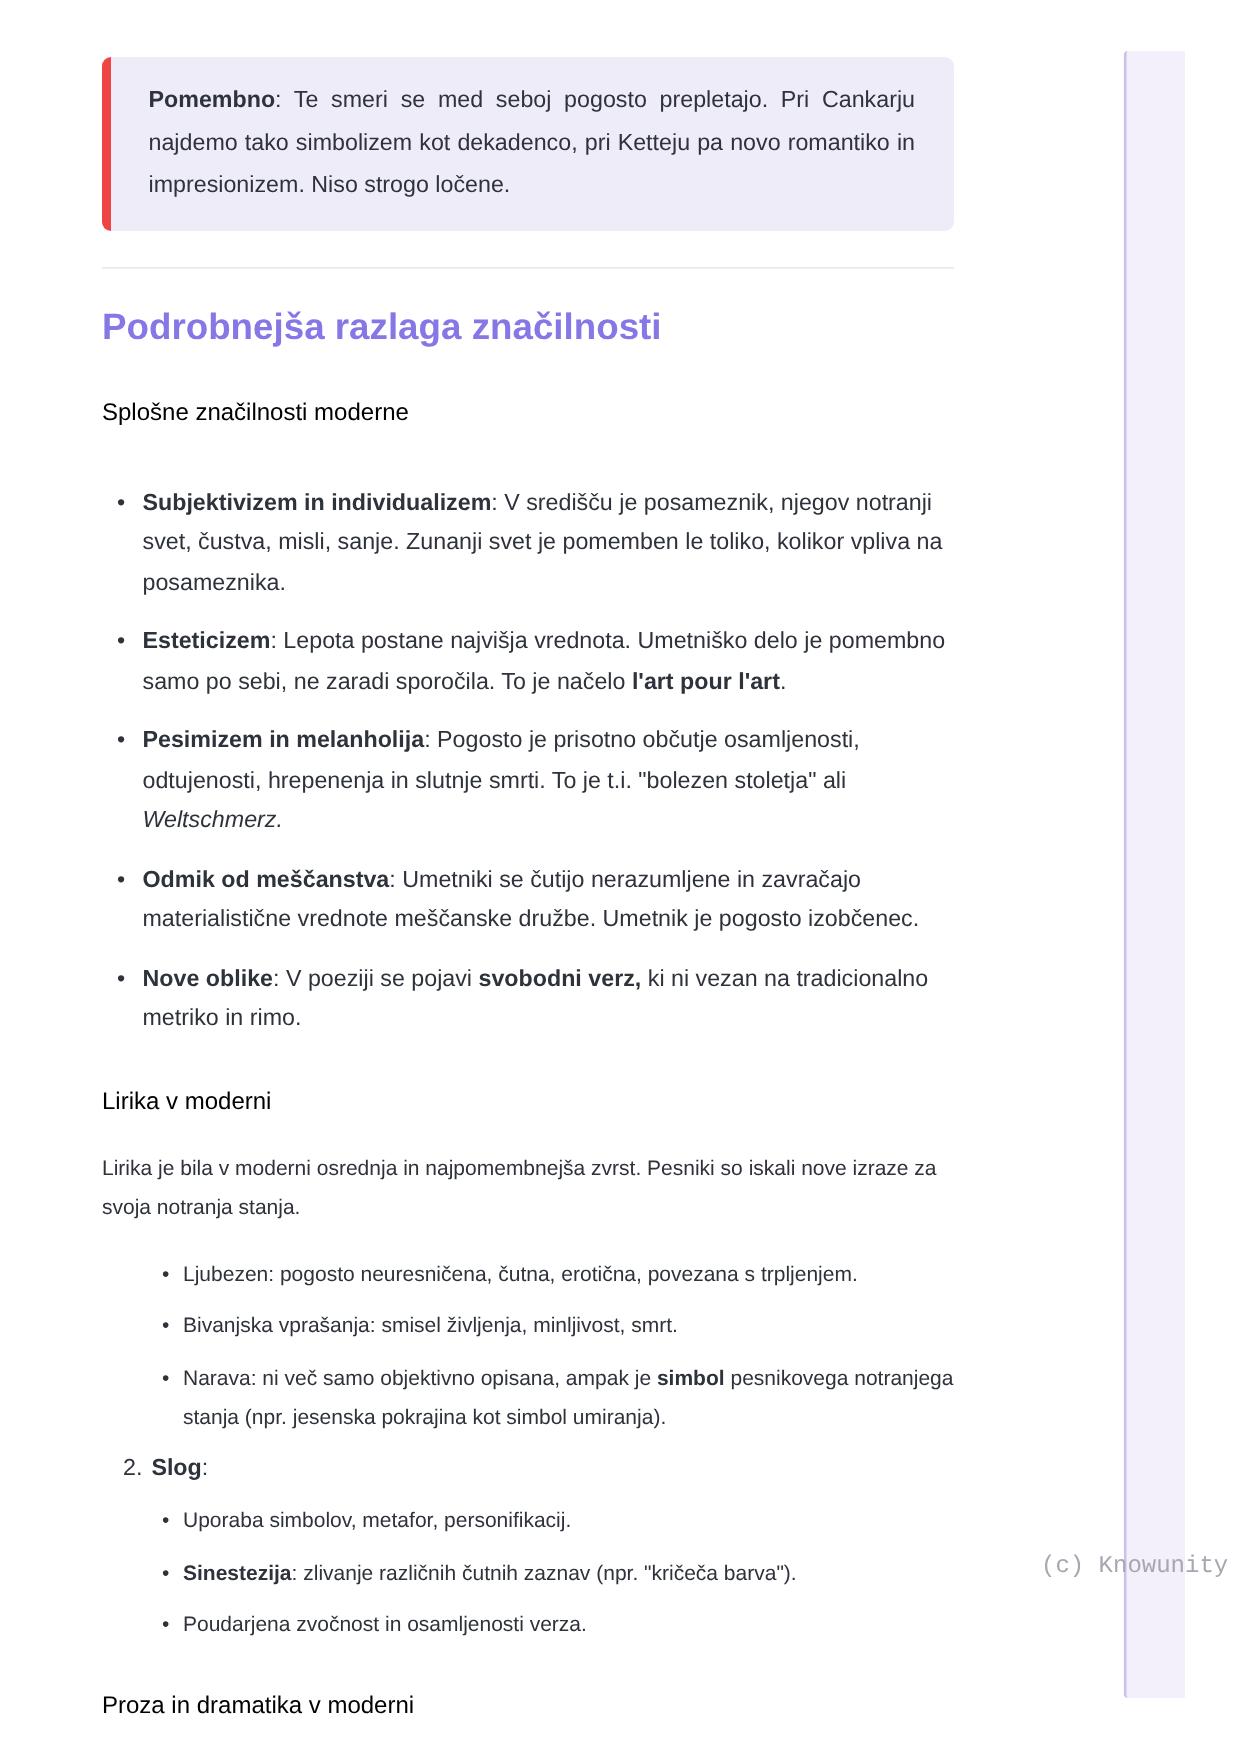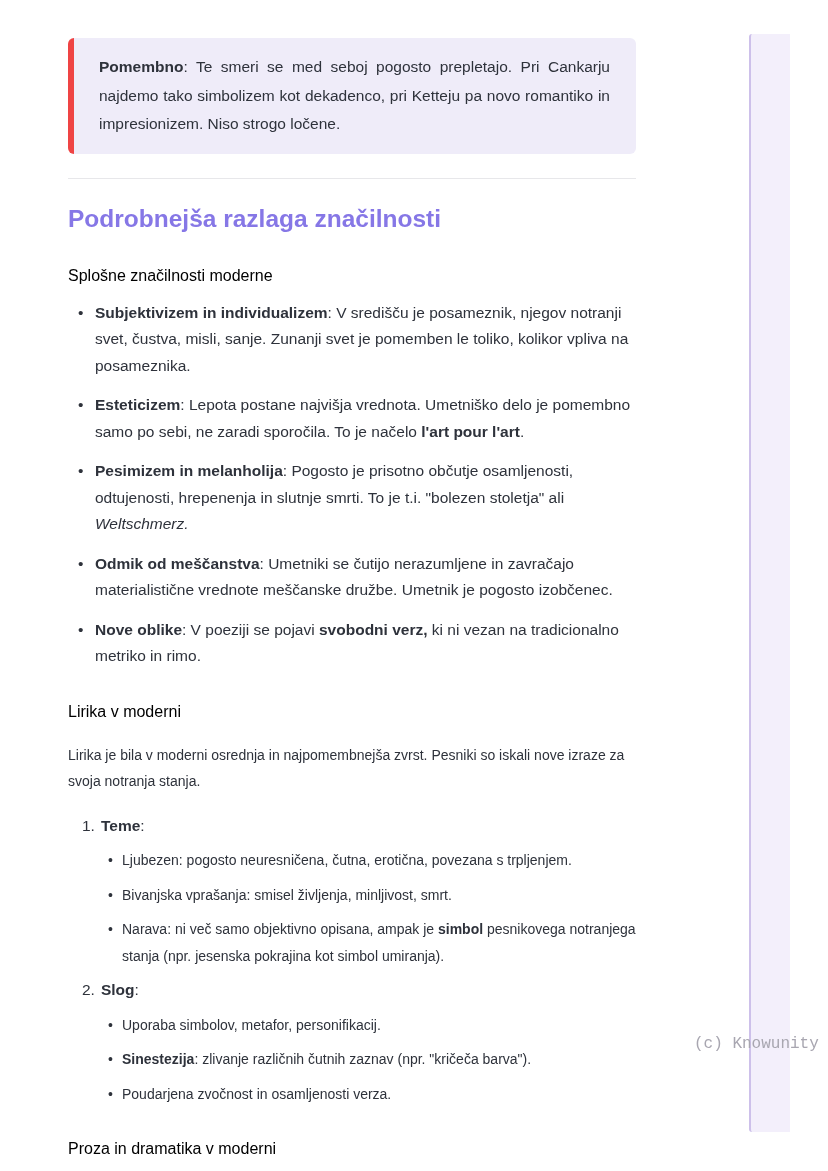--- a/index.html
+++ b/index.html
@@ -56,21 +56,21 @@
     font-weight: 400;
     color: #000000;
   }
   
   .para {
     margin: 18px 0 0 0;
     font-size: 14px;
     line-height: 26.5px;
   }
   
-  .mainlist { margin-top: 12px; }
+  .mainlist { margin-top: 35px; }
   .mainitem {
     position: relative;
     padding-left: 27px;
     margin-bottom: 13px;
     font-size: 15.5px;
     line-height: 26.5px;
   }
   .mainitem::before {
     content: "\2022";
     position: absolute;
@@ -159,23 +159,20 @@
     </div>
   </div>
 
   <h2>Lirika v moderni</h2>
 
   <p class="para">Lirika je bila v moderni osrednja in najpomembnejša zvrst. Pesniki so iskali nove izraze za svoja notranja stanja.</p>
 
   <div class="olist">
 
     <div class="olitem">
-      <div class="olhead">
-        <span class="olnum">1.</span><span class="b">Teme</span><span>:</span>
-      </div>
       <div class="sublist">
         <div class="subitem">
           <span>Ljubezen: pogosto neuresničena, čutna, erotična, povezana s trpljenjem.</span><span class="b"></span><span></span>
         </div>
         <div class="subitem">
           <span>Bivanjska vprašanja: smisel življenja, minljivost, smrt.</span><span class="b"></span><span></span>
         </div>
         <div class="subitem">
           <span>Narava: ni več samo objektivno opisana, ampak je </span><span class="b">simbol</span><span> pesnikovega notranjega stanja (npr. jesenska pokrajina kot simbol umiranja).</span>
         </div>

